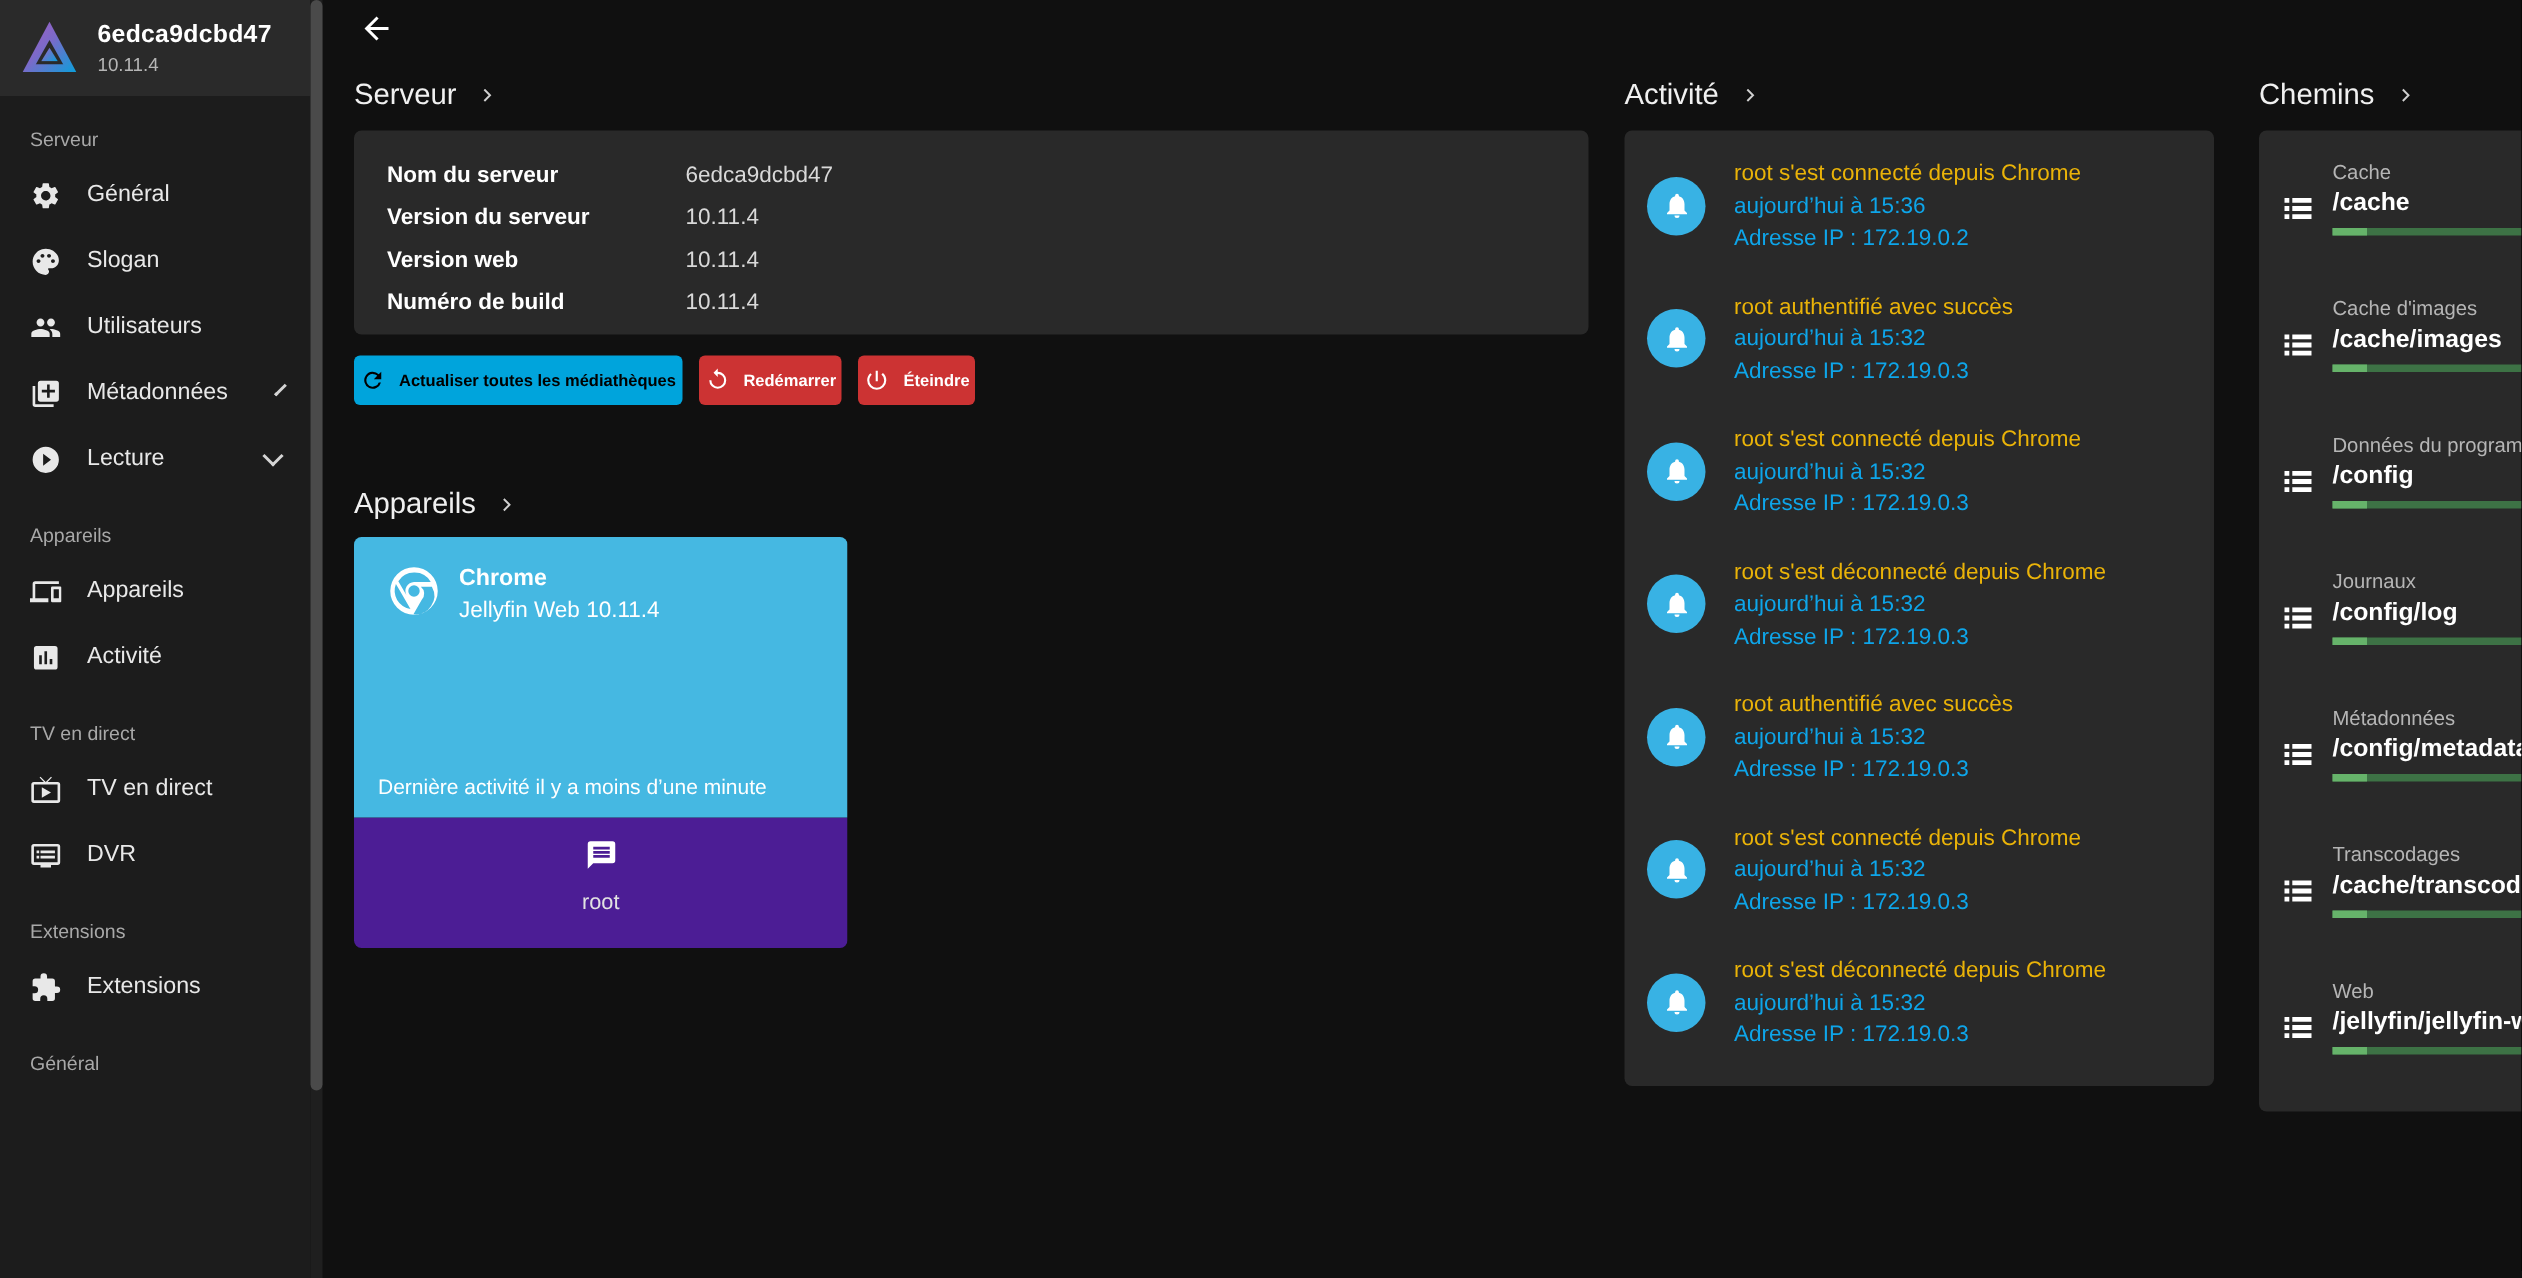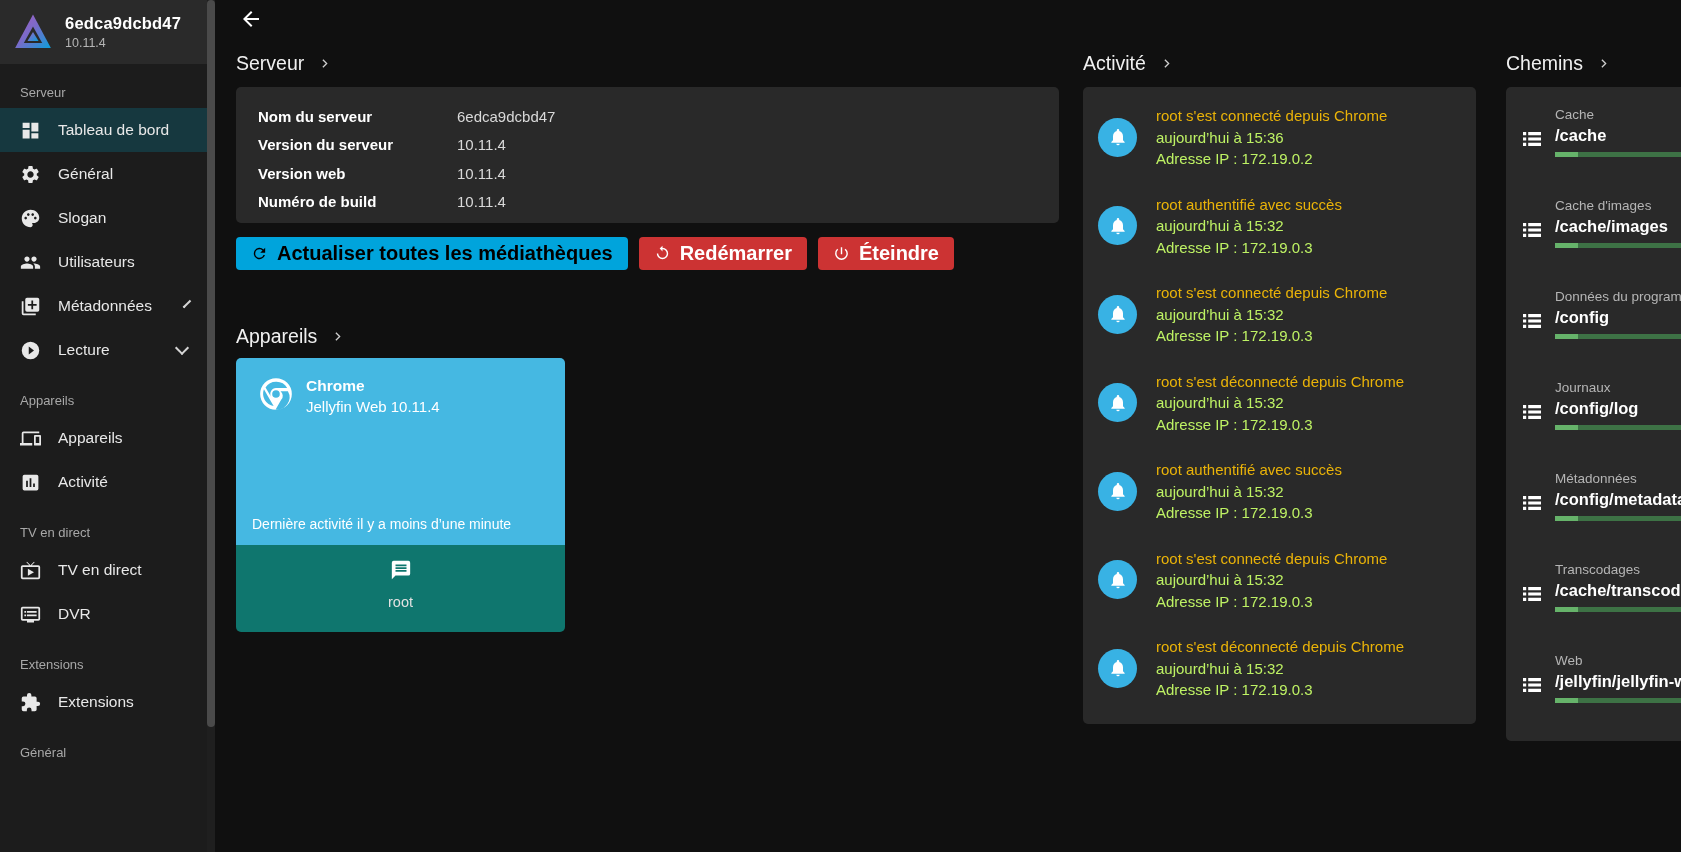--- a/index.html
+++ b/index.html
@@ -48,47 +48,47 @@
 
   .card{background:var(--surface);border-radius:5px}
 
   
   .server-card{position:absolute;top:87px;width:823px;height:136px;padding:15px 0 0 22px}
   .info-row{display:flex;height:28.5px;align-items:center}
   .info-row .lbl{flex:0 0 199px;color:#fff;font-weight:700;font-size:15px}
   .info-row .val{color:#d9d9d9;font-size:15px}
 
   .actions{position:absolute;top:237px;left:0;display:flex;gap:11px}
-  .btn{height:33px;border:none;border-radius:4px;display:flex;align-items:center;gap:9px;padding:0 15px;font-family:inherit;font-size:20px;font-weight:700;cursor:pointer}
+  .btn{height:33px;border:none;border-radius:4px;display:flex;align-items:center;gap:9px;padding:0 4px;font-family:inherit;font-size:11px;font-weight:700;cursor:pointer}
   .btn svg{width:17px;height:17px}
   .btn-primary{background:var(--accent);color:#000}
   .btn-primary svg{fill:#000}
   .btn-danger{background:var(--danger);color:#fff}
   .btn-danger svg{fill:#fff}
 
   
   .device-card{position:absolute;top:358px;width:329px;height:274px;border-radius:5px;overflow:hidden;cursor:pointer}
   .device-top{position:relative;height:187px;background:var(--card-blue)}
   .device-id{display:flex;align-items:flex-start;gap:11px;padding:17px 0 0 21px}
   .chrome-icon{width:38px;height:38px;flex:0 0 auto}
   .device-name{color:#fff;font-size:15.5px;font-weight:700;line-height:21px}
   .device-client{color:#fff;font-size:15px;line-height:21px}
   .device-last{position:absolute;left:16px;bottom:13px;color:#fff;font-size:14px}
-  .device-bottom{height:87px;background:#0f766e;display:flex;flex-direction:column;align-items:center;padding-top:14px;gap:13px}
+  .device-bottom{height:87px;background:#4c1d95;display:flex;flex-direction:column;align-items:center;padding-top:14px;gap:13px}
   .device-bottom svg{width:22px;height:22px;fill:#fff}
   .device-user{color:#e2e2e2;font-size:14.5px}
 
   
   .activity-card{position:absolute;top:87px;width:393px;height:637px;padding-top:6px;overflow:hidden}
   .act-entry{height:88.5px;display:flex;align-items:center;gap:19px;padding-left:15px}
   .bell{width:39px;height:39px;border-radius:50%;background:var(--bell-blue);flex:0 0 auto;display:flex;align-items:center;justify-content:center}
   .bell svg{width:20px;height:20px;fill:#fff}
   .act-lines{line-height:21.5px;font-size:15px;white-space:nowrap}
   .act-title{color:#eab308}
-  .act-sub{color:#bef264}
+  .act-sub{color:#0ea5e9}
 
   
   .paths-card{position:absolute;top:87px;width:393px;height:654px;padding-top:4px;overflow:hidden}
   .path-entry{height:91px;padding:15px 16px 0 14px;display:flex;gap:9px}
   .picon{width:26px;height:26px;flex:0 0 auto;margin-top:21px}
   .picon svg{width:24px;height:24px;fill:#fff}
   .path-lines{flex:1;min-width:0}
   .path-label{color:#b5b5b5;font-size:13.5px;line-height:18px;white-space:nowrap}
   .path-value{color:#fff;font-size:16.5px;font-weight:700;line-height:22px;white-space:nowrap}
   .path-bar{margin-top:6px;height:5px;background:var(--green-track);position:relative}
@@ -107,28 +107,20 @@
           <div class="tri-in"></div>
       </div>
       <div class="server-ident">
         <div class="name">6edca9dcbd47</div>
         <div class="ver">10.11.4</div>
       </div>
     </div>
 
     <div class="section-label">Serveur</div>
 
-    <div class="nav-item active">
-      <span class="nicon">
-          <svg viewBox="0 0 24 24">
-            <path d="M3 3h8v6H3zM13 3h8v10h-8zM3 11h8v10H3zM13 15h8v6h-8z"></path>
-          </svg>
-        </span>
-      <span>Tableau de bord</span>
-    </div>
     <div class="nav-item">
       <span class="nicon">
           <svg viewBox="0 0 24 24">
             <path d="M19.14 12.94c.04-.3.06-.61.06-.94 0-.32-.02-.64-.07-.94l2.03-1.58a.49.49 0 0 0 .12-.61l-1.92-3.32a.49.49 0 0 0-.59-.22l-2.39.96a7.03 7.03 0 0 0-1.62-.94l-.36-2.54a.48.48 0 0 0-.48-.41h-3.84a.48.48 0 0 0-.47.41l-.36 2.54c-.59.24-1.13.57-1.62.94l-2.39-.96a.48.48 0 0 0-.59.22L2.74 8.87c-.12.21-.08.47.12.61l2.03 1.58c-.05.3-.09.63-.09.94s.02.64.07.94l-2.03 1.58a.49.49 0 0 0-.12.61l1.92 3.32c.12.22.37.29.59.22l2.39-.96c.5.38 1.03.7 1.62.94l.36 2.54c.05.24.24.41.48.41h3.84c.24 0 .44-.17.47-.41l.36-2.54c.59-.24 1.13-.56 1.62-.94l2.39.96c.22.08.47 0 .59-.22l1.92-3.32a.49.49 0 0 0-.12-.61l-2.01-1.58zM12 15.6A3.61 3.61 0 0 1 8.4 12c0-1.98 1.62-3.6 3.6-3.6s3.6 1.62 3.6 3.6-1.62 3.6-3.6 3.6z"></path>
           </svg>
         </span>
       <span>Général</span>
     </div>
     <div class="nav-item">
       <span class="nicon">

